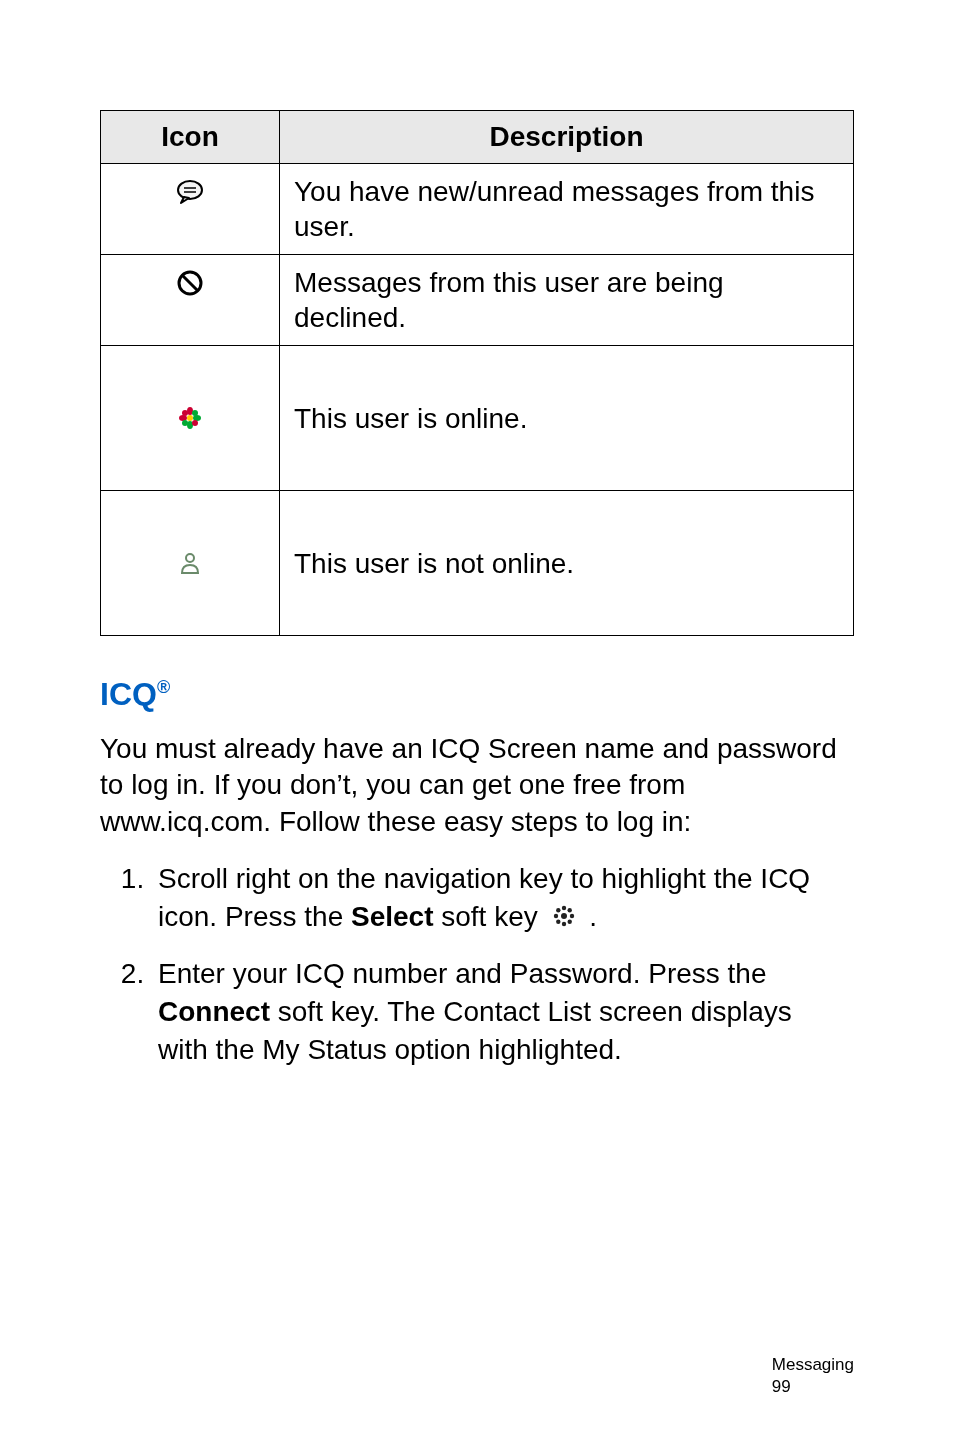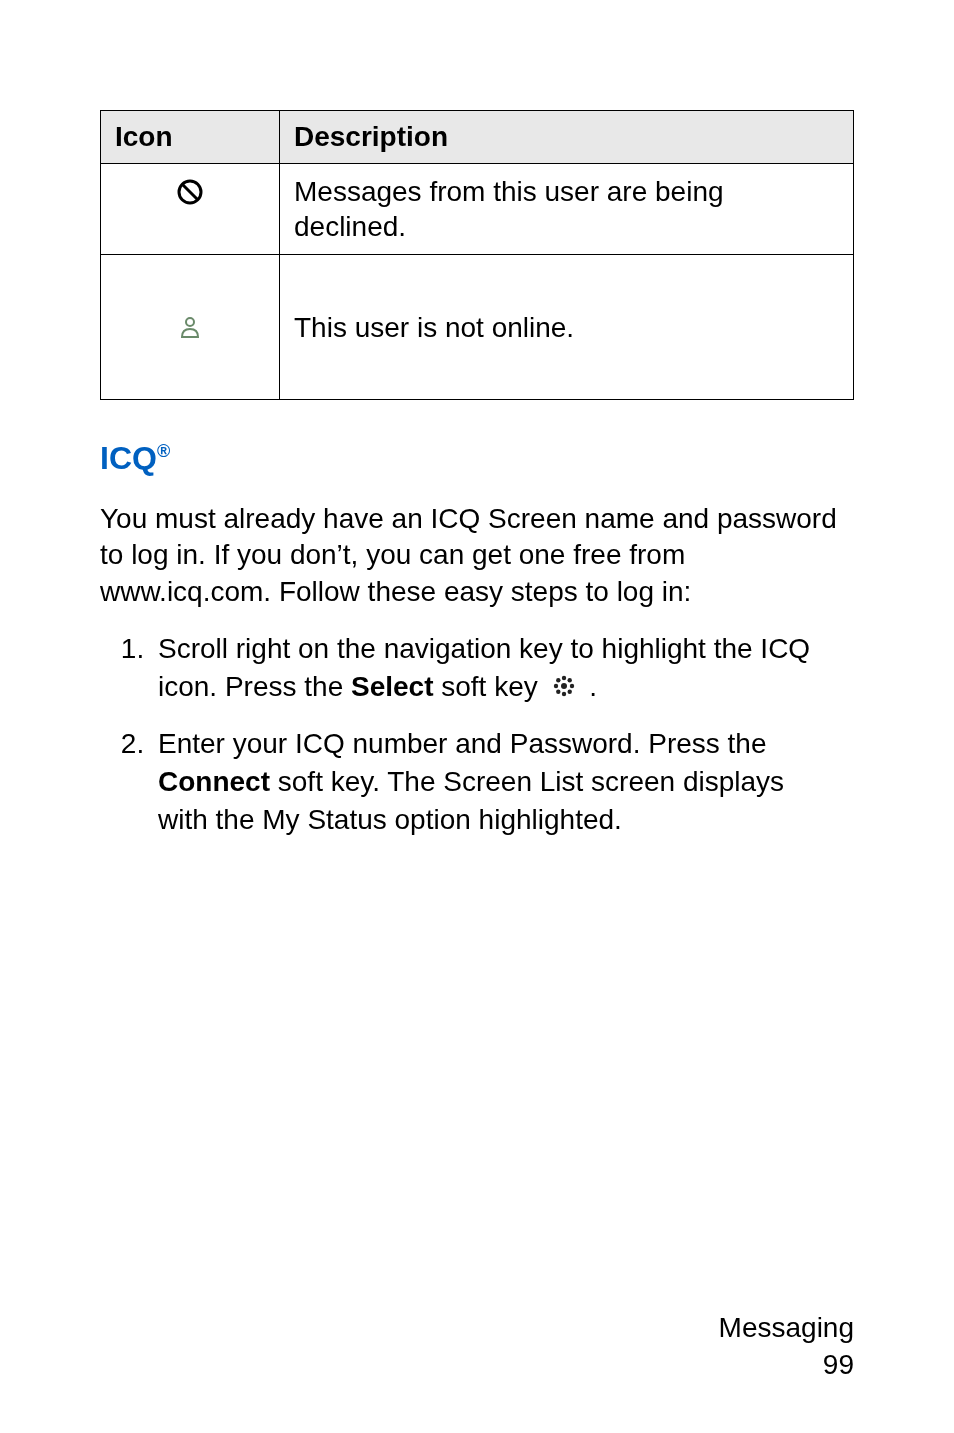--- a/index.html
+++ b/index.html
@@ -26,21 +26,21 @@
   table.icon-table td {
     border: 1.5px solid #000;
     vertical-align: top;
   }
   table.icon-table th {
     background: #e8e8e8;
     font-family: "Arial Narrow", Arial, sans-serif;
     font-weight: bold;
     font-size: 28px;
     padding: 10px 14px;
-    text-align: left;
+    text-align: center;
   }
   table.icon-table td {
     font-size: 28px;
     padding: 10px 14px;
     line-height: 1.25;
   }
   .icon-cell {
     width: 150px;
     text-align: center;
     vertical-align: top;
@@ -51,21 +51,21 @@
   }
   .tall-cell {
     height: 120px;
     vertical-align: middle !important;
   }
   .section-heading {
     font-family: "Arial Narrow", Arial, sans-serif;
     font-weight: bold;
     color: #0060c0;
     font-size: 32px;
-    margin: 10px 0 24px 0;
+    margin: 10px 0 18px 0;
   }
   .section-heading sup {
     font-size: 18px;
     vertical-align: super;
   }
   p.body {
     font-size: 28px;
     line-height: 1.3;
     margin: 0 0 20px 0;
   }
@@ -79,48 +79,74 @@
     margin-bottom: 18px;
     padding-left: 6px;
   }
   .inline-icon {
     display: inline-block;
     vertical-align: middle;
     margin: 0 6px;
   }
   .footer {
     position: absolute;
-    bottom: 50px;
+    bottom: 35px;
     right: 100px;
-    text-align: right;
-    font-size: 28px;
+    font-size: 17px;
     line-height: 1.3;
   }
 </style>
 </head>
 <body>
 
 <div class="page">
 
   <table class="icon-table">
     <thead>
       <tr>
         <th>Icon</th>
         <th>Description</th>
       </tr>
     </thead>
     <tbody>
       <tr>
         <td class="icon-cell">
+          <svg width="30" height="26" viewBox="0 0 30 26">
+            <ellipse cx="15" cy="11" rx="12" ry="9" fill="#f4f4f4" stroke="#000" stroke-width="2"></ellipse>
+            <path d="M9 18 L6 24 L14 19 Z" fill="#f4f4f4" stroke="#000" stroke-width="2" stroke-linejoin="round"></path>
+            <line x1="9" y1="9" x2="21" y2="9" stroke="#000" stroke-width="1.5"></line>
+            <line x1="9" y1="13" x2="21" y2="13" stroke="#000" stroke-width="1.5"></line>
+          </svg>
+        </td>
+        <td>You have new/unread messages from this user.</td>
+      </tr>
+      <tr>
+        <td class="icon-cell">
           <svg width="28" height="28" viewBox="0 0 28 28">
             <circle cx="14" cy="14" r="11" fill="none" stroke="#000" stroke-width="3"></circle>
             <line x1="6" y1="6" x2="22" y2="22" stroke="#000" stroke-width="3"></line>
           </svg>
         </td>
         <td>Messages from this user are being declined.</td>
+      </tr>
+      <tr>
+        <td class="icon-cell tall-cell">
+          <svg width="28" height="24" viewBox="0 0 28 24">
+            <circle cx="14" cy="12" r="3" fill="#ffcc00"></circle>
+            <ellipse cx="14" cy="5" rx="3" ry="4" fill="#cc0033"></ellipse>
+            <ellipse cx="14" cy="19" rx="3" ry="4" fill="#00aa33"></ellipse>
+            <ellipse cx="7" cy="12" rx="4" ry="3" fill="#cc0033"></ellipse>
+            <ellipse cx="21" cy="12" rx="4" ry="3" fill="#00aa33"></ellipse>
+            <ellipse cx="9" cy="7" rx="3" ry="3" fill="#cc0033"></ellipse>
+            <ellipse cx="19" cy="7" rx="3" ry="3" fill="#00aa33"></ellipse>
+            <ellipse cx="9" cy="17" rx="3" ry="3" fill="#00aa33"></ellipse>
+            <ellipse cx="19" cy="17" rx="3" ry="3" fill="#cc0033"></ellipse>
+          </svg>
+        </td>
+        <td class="tall-cell">This user is online.</td>
       </tr>
       <tr>
         <td class="icon-cell tall-cell">
           <svg width="22" height="24" viewBox="0 0 22 24">
             <circle cx="11" cy="7" r="4" fill="none" stroke="#6a8a6a" stroke-width="2"></circle>
             <path d="M3 22 Q3 14 11 14 Q19 14 19 22 Z" fill="none" stroke="#6a8a6a" stroke-width="2"></path>
           </svg>
         </td>
         <td class="tall-cell">This user is not online.</td>
       </tr>
@@ -145,21 +171,21 @@
           <circle cx="20" cy="12" r="2.2" fill="#222"></circle>
           <circle cx="6.3" cy="6.3" r="2.2" fill="#222"></circle>
           <circle cx="17.7" cy="6.3" r="2.2" fill="#222"></circle>
           <circle cx="6.3" cy="17.7" r="2.2" fill="#222"></circle>
           <circle cx="17.7" cy="17.7" r="2.2" fill="#222"></circle>
         </svg>
       </span>
       <span>.</span>
     </li>
     <li>
-      <span>Enter your ICQ number and Password. Press the </span><strong>Connect</strong><span> soft key. The Screen List screen displays with the My Status option highlighted.</span>
+      <span>Enter your ICQ number and Password. Press the </span><strong>Connect</strong><span> soft key. The Contact List screen displays with the My Status option highlighted.</span>
     </li>
   </ol>
 
   <div class="footer">
     <div>Messaging</div>
     <div>99</div>
   </div>
 
 </div>
 

